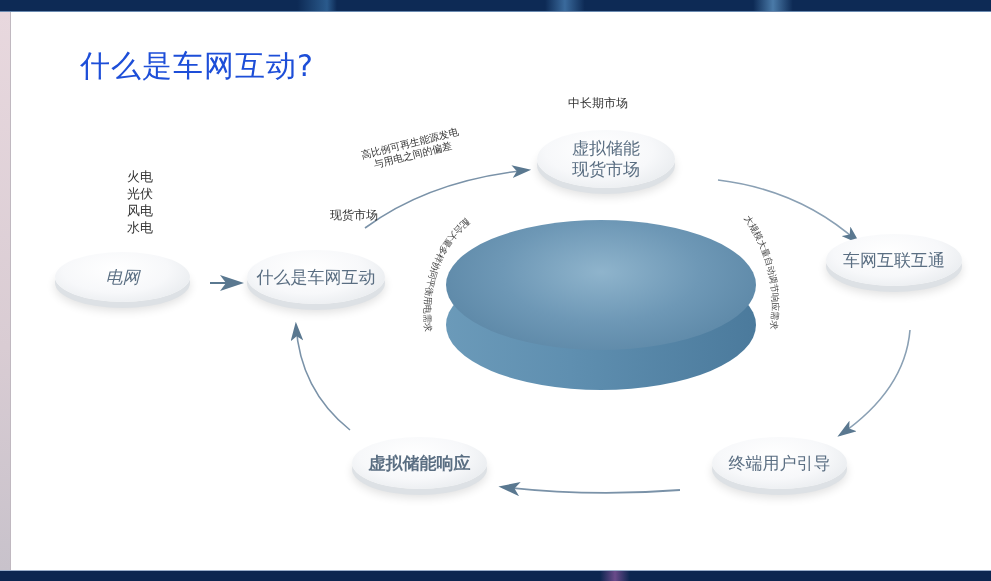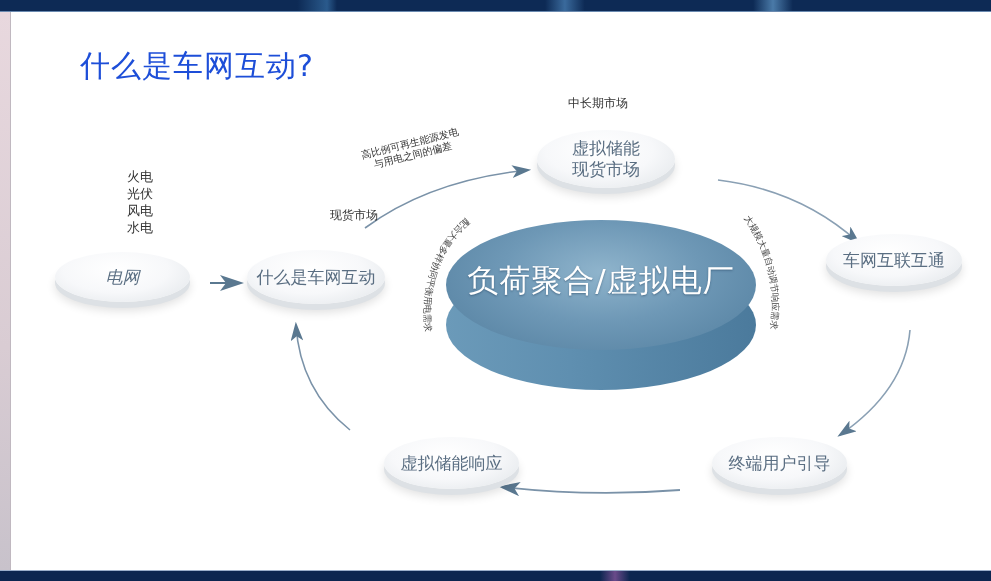--- a/index.html
+++ b/index.html
@@ -136,21 +136,20 @@
 </div>
 
 <div class="disc" style="left:826px; top:234px; width:136px; height:52px;">
   <span>车网互联互通</span>
 </div>
 
 <div class="disc" style="left:712px; top:437px; width:135px; height:52px;">
   <span>终端用户引导</span>
 </div>
 
-<div class="disc" style="left:384px; top:437px; width:135px; height:52px;">
+<div class="disc" style="left:352px; top:437px; width:135px; height:52px;font-weight:bold;">
   <span>虚拟储能响应</span>
 </div>
 
 <div class="center-disc">
   <div class="center-side"></div>
   <div class="center-top"></div>
-  <div class="center-text">负荷聚合/虚拟电厂</div>
 </div>
 
 </body></html>

